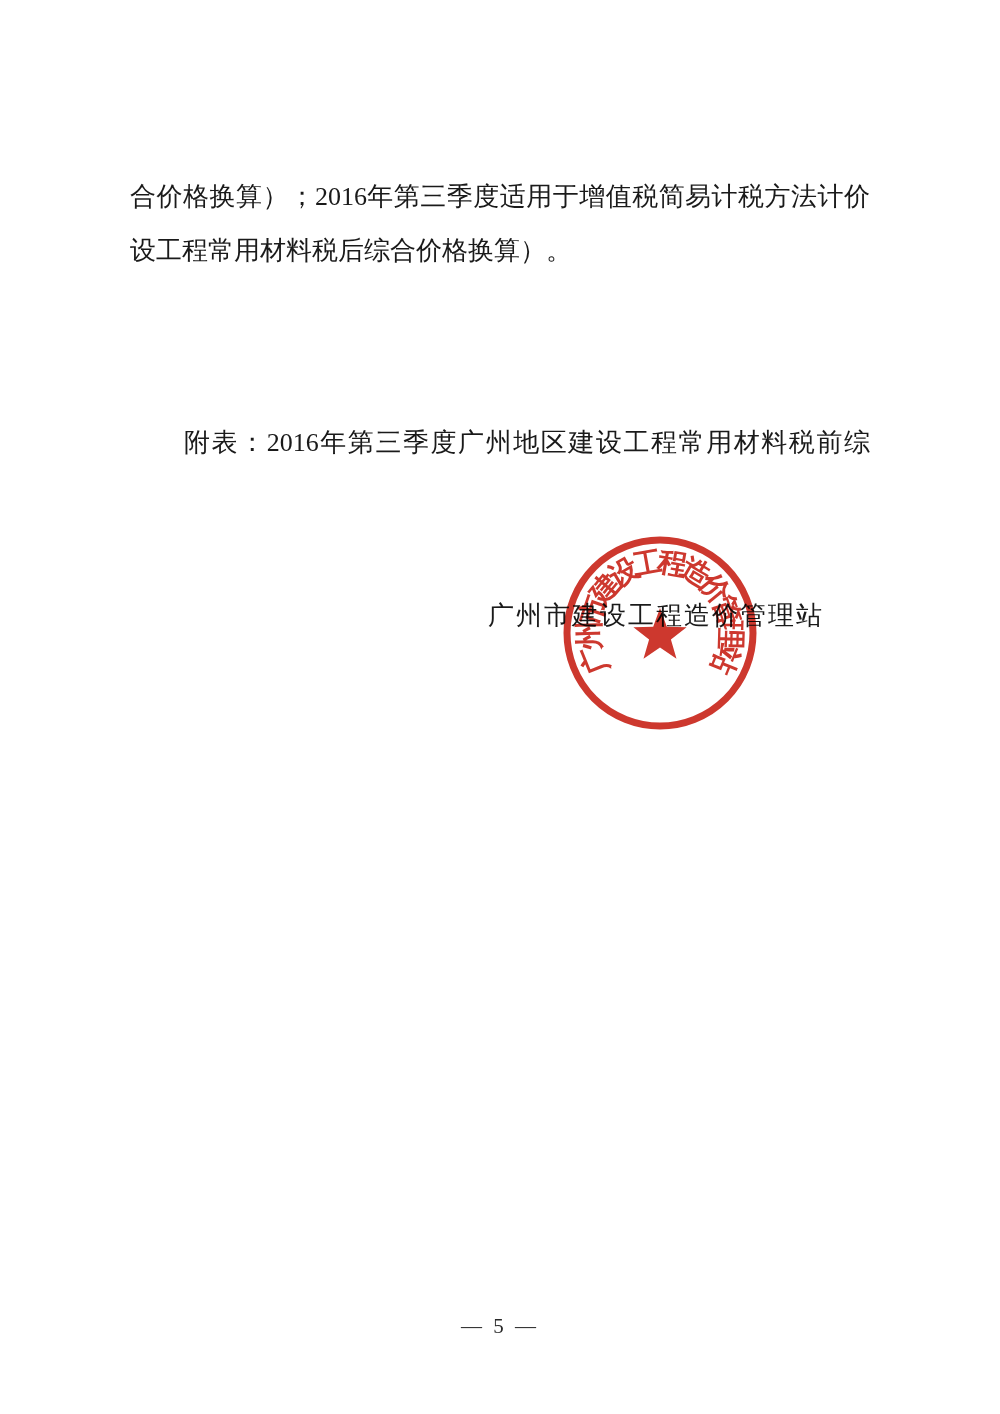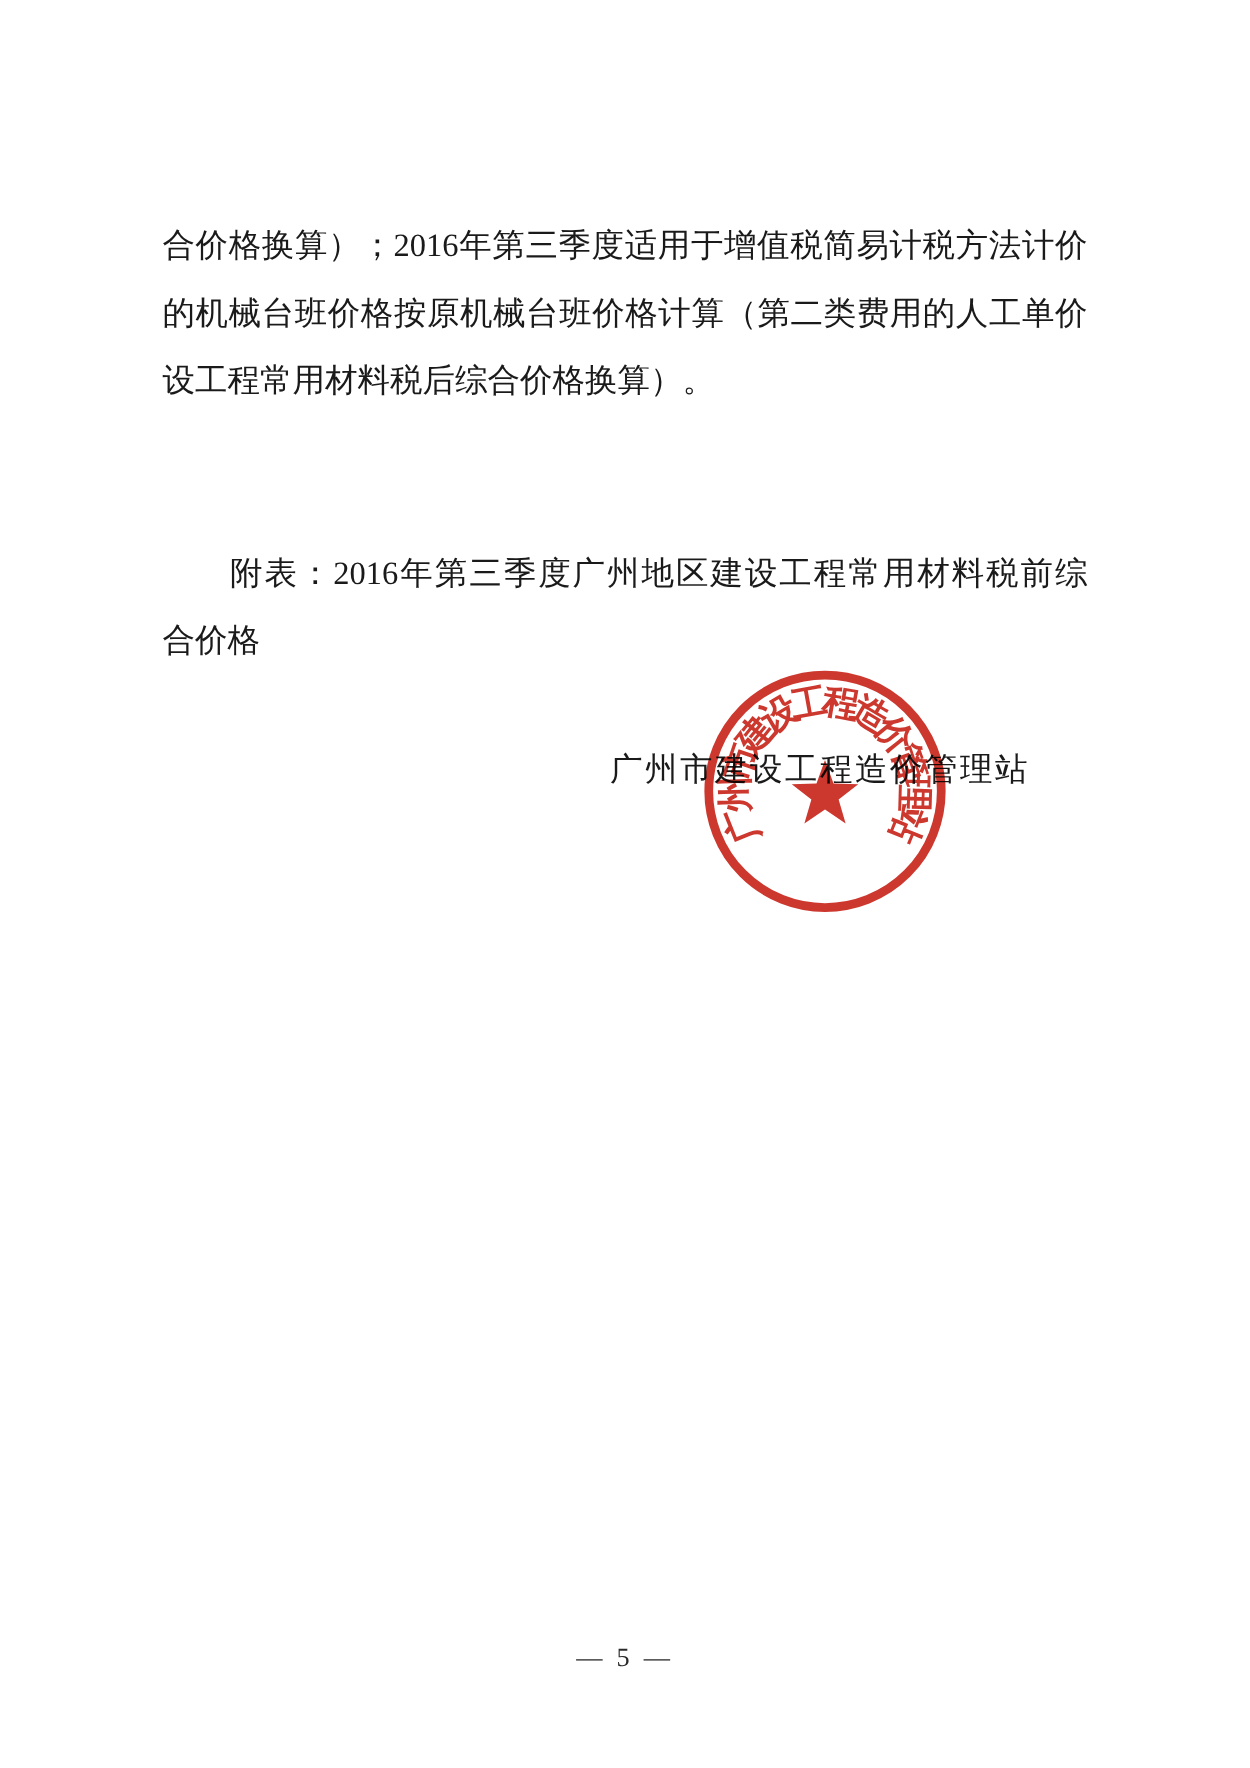--- a/index.html
+++ b/index.html
@@ -13,21 +13,21 @@
     color: #1a1a1a;
   }
   .para {
     position: absolute;
     left: 130px;
     width: 740px;
     font-size: 26px;
     line-height: 54px;
   }
   .para1 { top: 170px; }
-  .para2 { top: 432px; }
+  .para2 { top: 416px; }
   .jline {
     text-align: justify;
     text-align-last: justify;
   }
   .indent { text-indent: 54px; }
   .sign-block {
     position: absolute;
     left: 440px;
     top: 600px;
     width: 432px;
@@ -59,27 +59,25 @@
     font-weight: bold;
   }
 </style>
 </head>
 <body>
 
 <div class="page">
 
   <div class="para para1">
     <div class="jline">合价格换算）；2016年第三季度适用于增值税简易计税方法计价</div>
-    <div class="jline">的机械台班价格按原机械台班价格计算（第二类费用的人工单价</div>
     <div>设工程常用材料税后综合价格换算）。</div>
   </div>
 
   <div class="para para2">
     <div class="jline indent">附表：2016年第三季度广州地区建设工程常用材料税前综</div>
-    <div>合价格</div>
   </div>
 
   <div class="sign-block">
     <div class="issuer-line">广州市建设工程造价管理站</div>
   </div>
 
   <svg class="seal" width="222" height="222" viewBox="-111 -111 222 222">
     <circle cx="0" cy="0" r="93" fill="none" stroke="#c9281e" stroke-width="7"></circle>
     <polygon transform="translate(0 3)" points="0,-28 6.8,-9.3 26.6,-8.7 10.9,3.6 16.5,22.7 0,11.5 -16.5,22.7 -10.9,3.6 -26.6,-8.7 -6.8,-9.3" fill="#c9281e"></polygon>
     <g fill="#c9281e">

